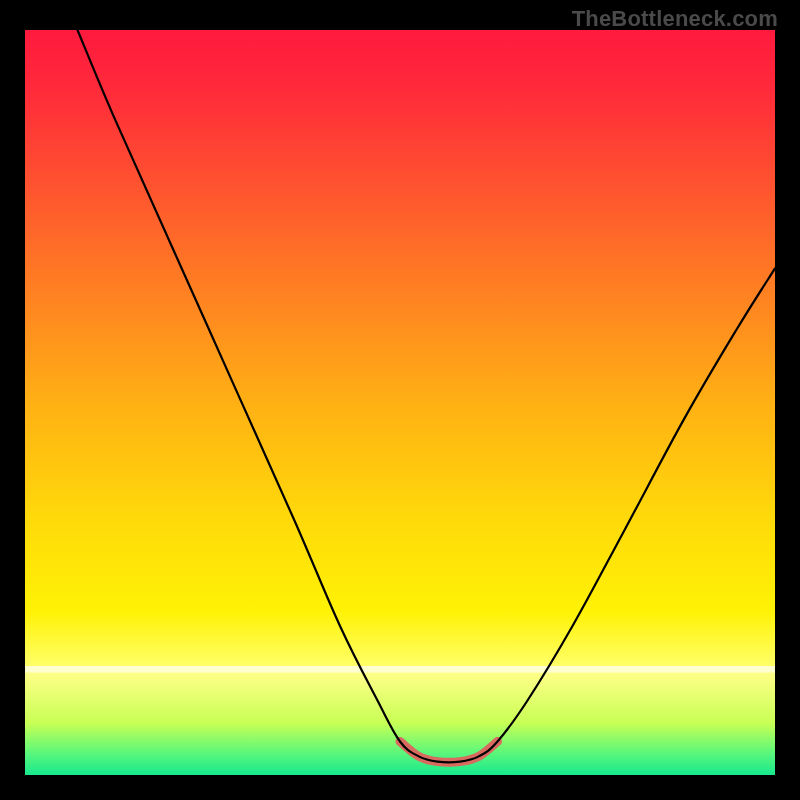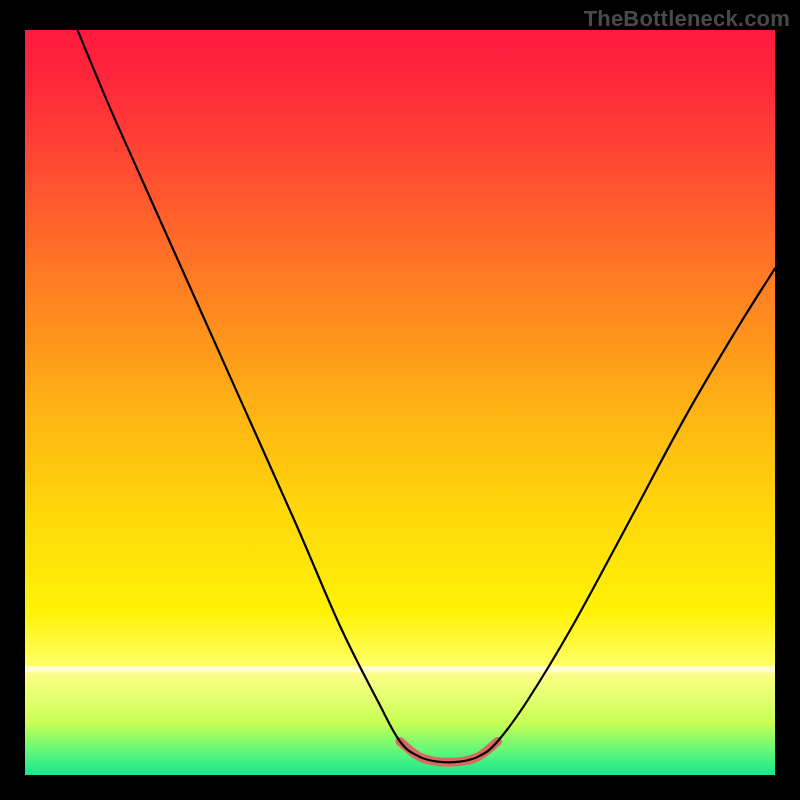--- a/index.html
+++ b/index.html
@@ -13,21 +13,21 @@
   }
   .stage {
     position: relative;
     width: 800px;
     height: 800px;
     background: #000;
   }
   .watermark {
     position: absolute;
     top: 6px;
-    right: 10px;
+    right: 22px;
     color: #4a4a4a;
     font-size: 22px;
     font-weight: 600;
     letter-spacing: 0.2px;
     user-select: none;
   }
   svg {
     position: absolute;
     top: 0;
     left: 0;

